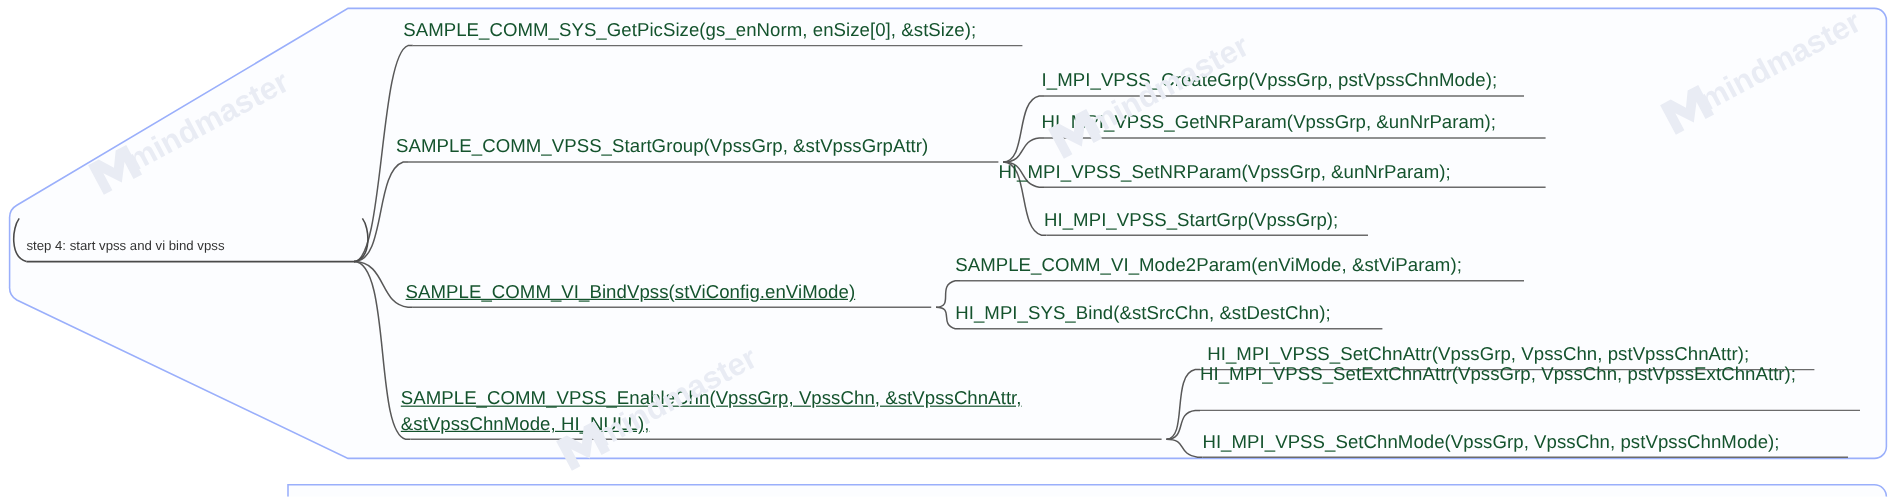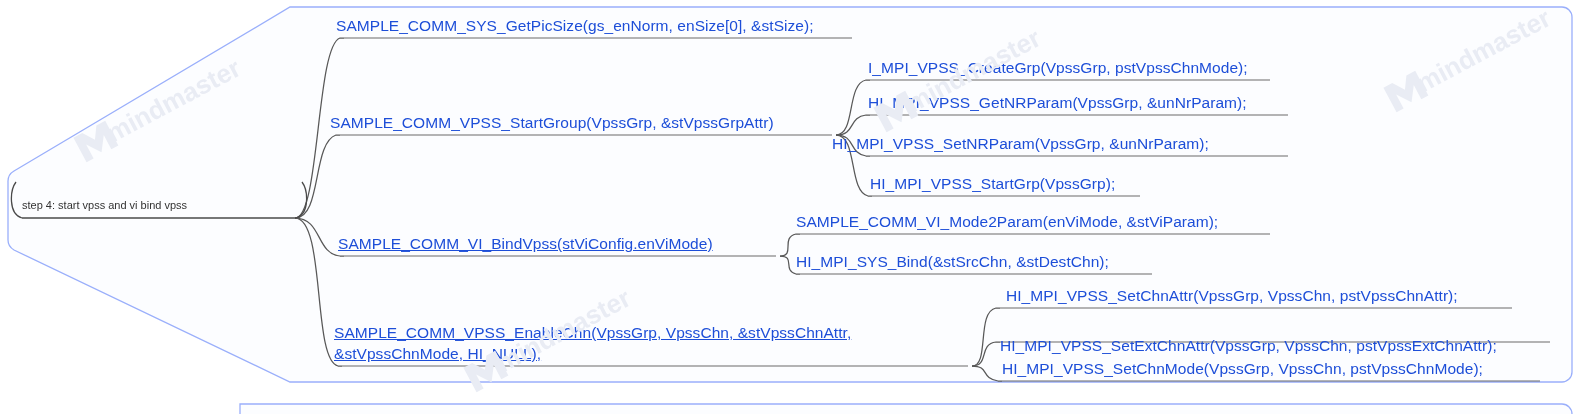--- a/index.html
+++ b/index.html
@@ -22,21 +22,21 @@
     width: 1579px;
     height: 414px;
     pointer-events: none;
   }
   #wm-svg { z-index: 5; }
   #bg-svg { z-index: 1; }
   .layer-nodes { position: absolute; left: 0; top: 0; width: 1579px; height: 414px; z-index: 3; }
 
   .node {
     position: absolute;
-    color: #1d4ed8;
+    color: #14532d;
     font-size: 15.5px;
     line-height: 21px;
     white-space: pre;
     letter-spacing: 0.05px;
   }
   .node.two-line { white-space: pre-line; text-decoration: underline; }
 
   .root-node {
     position: absolute;
     color: #333333;
@@ -155,17 +155,17 @@
     <div class="node" style="left:832px; top:133px;">HI_MPI_VPSS_SetNRParam(VpssGrp, &amp;unNrParam);</div>
     <div class="node" style="left:870px; top:173px;">HI_MPI_VPSS_StartGrp(VpssGrp);</div>
 
     <div class="node" style="left:338px; top:233px;text-decoration:underline;">SAMPLE_COMM_VI_BindVpss(stViConfig.enViMode)</div>
     <div class="node" style="left:796px; top:211px;">SAMPLE_COMM_VI_Mode2Param(enViMode, &amp;stViParam);</div>
     <div class="node" style="left:796px; top:251px;">HI_MPI_SYS_Bind(&amp;stSrcChn, &amp;stDestChn);</div>
 
     <div class="node two-line" style="left:334px; top:322px;">SAMPLE_COMM_VPSS_EnableChn(VpssGrp, VpssChn, &amp;stVpssChnAttr,
 &amp;stVpssChnMode, HI_NULL);</div>
     <div class="node" style="left:1006px; top:285px;">HI_MPI_VPSS_SetChnAttr(VpssGrp, VpssChn, pstVpssChnAttr);</div>
-    <div class="node" style="left:1000px; top:335px;text-align:right;">HI_MPI_VPSS_SetExtChnAttr(VpssGrp, VpssChn, pstVpssExtChnAttr);</div>
+    <div class="node" style="left:1000px; top:302px;text-align:right;">HI_MPI_VPSS_SetExtChnAttr(VpssGrp, VpssChn, pstVpssExtChnAttr);</div>
     <div class="node" style="left:1002px; top:358px;">HI_MPI_VPSS_SetChnMode(VpssGrp, VpssChn, pstVpssChnMode);</div>
 
   </div>
 </div>
 
 </body></html>

